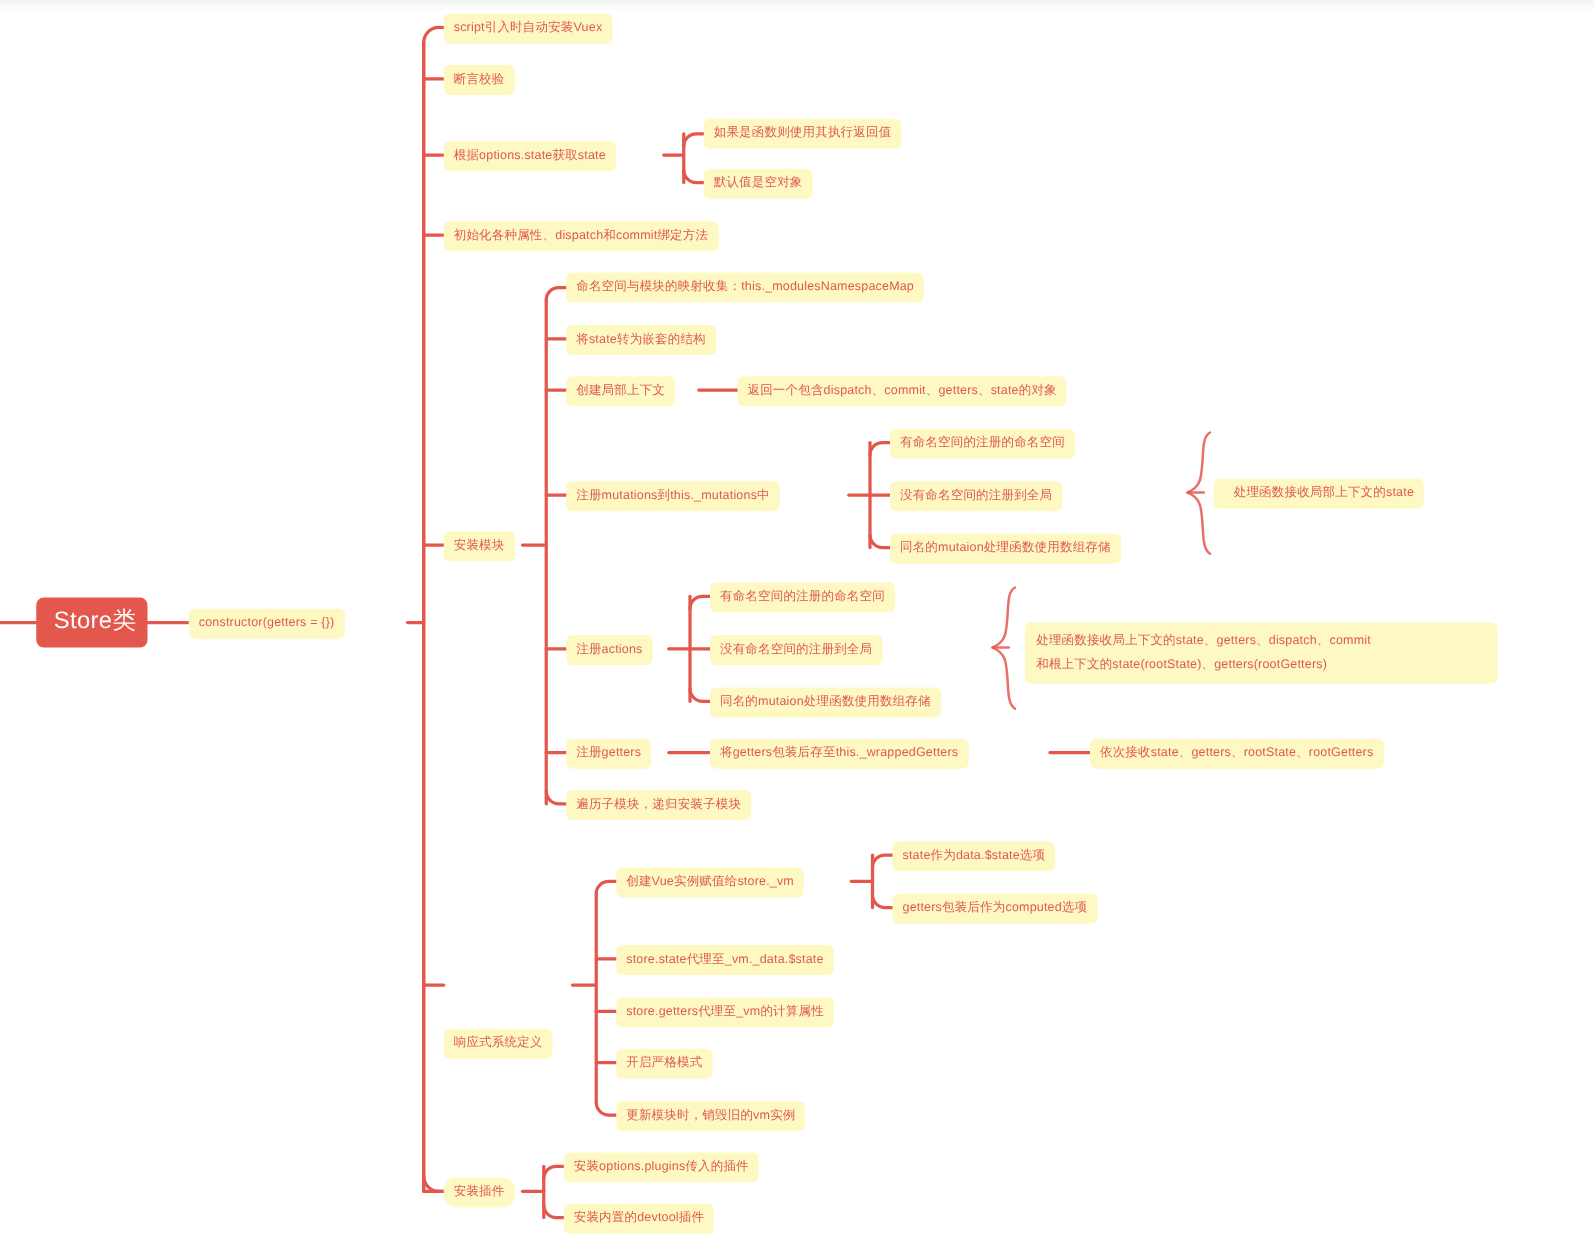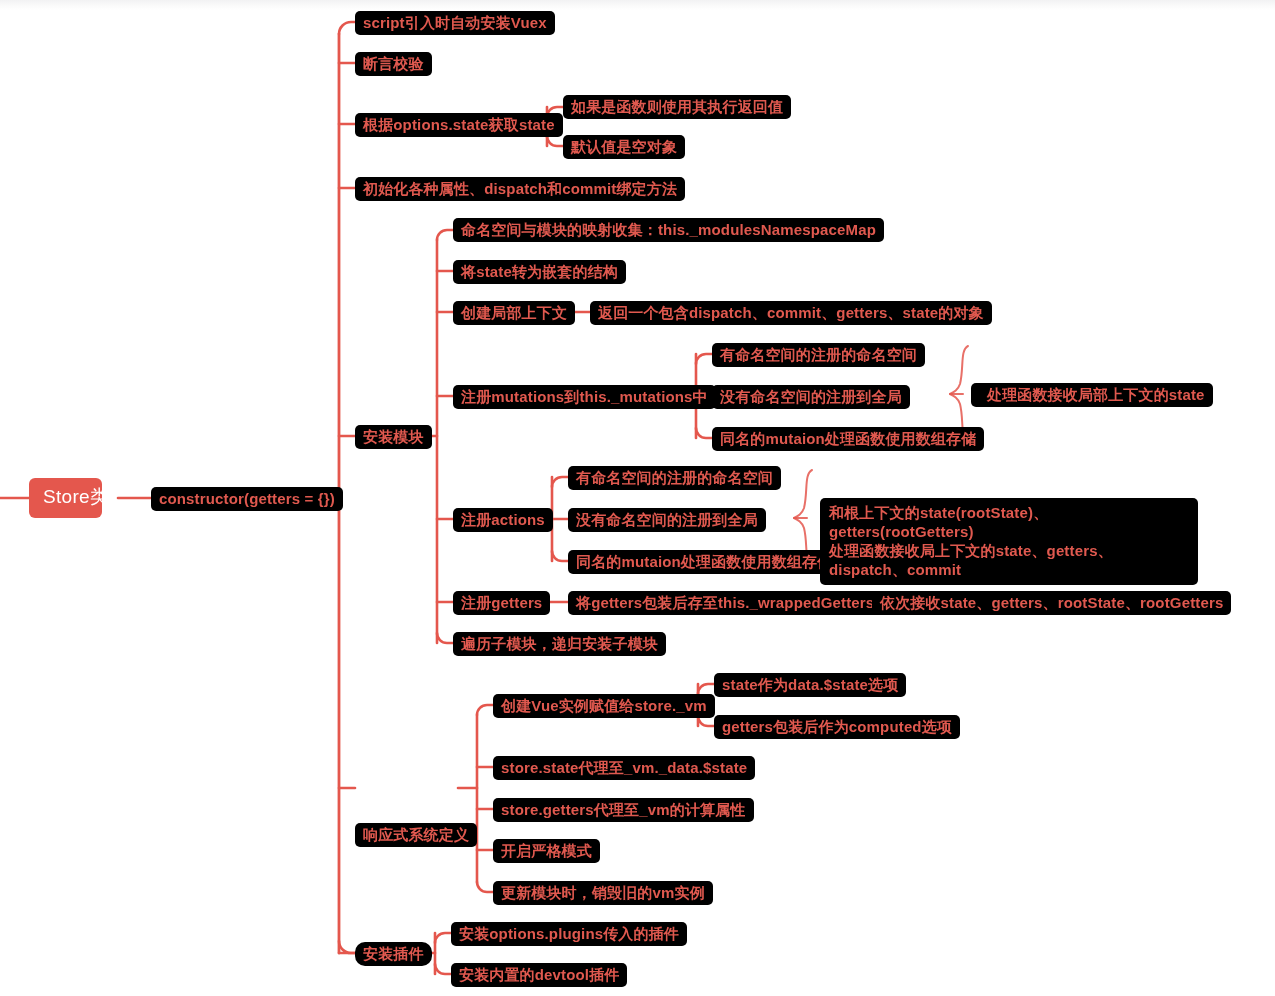--- a/index.html
+++ b/index.html
@@ -29,30 +29,29 @@
   }
   svg#wires {
     position: absolute;
     left: 0; top: 0;
     width: 1275px;
     height: 996px;
     pointer-events: none;
   }
   .node {
     position: absolute;
-    background: #000000;
+    background: #fef9c3;
     color: #e0594f;
     border-radius: 5px;
     padding: 3px 8px 4px 8px;
-    font-size: 15px;
+    font-size: 10px;
     line-height: 17px;
     white-space: nowrap;
     box-sizing: border-box;
     letter-spacing: 0.15px;
-    font-weight: bold;
   }
   .node.multiline {
     white-space: normal;
     line-height: 19px;
     padding: 5px 9px 6px 9px;
   }
   .root {
     position: absolute;
     background: #e4574d;
     color: #ffffff;
@@ -147,21 +146,21 @@
       <path d="M698,716 A10,10 0 0 0 708,726 L714,726"></path>
       <line x1="698" y1="684" x2="698" y2="726"></line>
 
       <line x1="418" y1="953" x2="435" y2="953"></line>
       <path d="M435,943 A10,10 0 0 1 445,933 L451,933"></path>
       <path d="M435,964 A10,10 0 0 0 445,974 L451,974"></path>
       <line x1="435" y1="933" x2="435" y2="974"></line>
     </g>
   </svg>
 
-  <div class="root" style="left:29px; top:478px; width:73px; height:40px;">Store类</div>
+  <div class="root" style="left:29px; top:478px; width:89px; height:40px;">Store类</div>
 
   <div class="node" style="left:151px; top:487px;">constructor(getters = {})</div>
 
   <div class="node" style="left:355px; top:11px;">script引入时自动安装Vuex</div>
 
   <div class="node" style="left:355px; top:52px;">断言校验</div>
 
   <div class="node" style="left:355px; top:113px;">根据options.state获取state</div>
   <div class="node" style="left:563px; top:95px;">如果是函数则使用其执行返回值</div>
   <div class="node" style="left:563px; top:135px;">默认值是空对象</div>
@@ -181,22 +180,22 @@
   <div class="node" style="left:712px; top:343px;">有命名空间的注册的命名空间</div>
   <div class="node" style="left:712px; top:385px;">没有命名空间的注册到全局</div>
   <div class="node" style="left:712px; top:427px;">同名的mutaion处理函数使用数组存储</div>
   <div class="node" style="left:971px; top:383px;padding-left:16px;">处理函数接收局部上下文的state</div>
 
   <div class="node" style="left:453px; top:508px;">注册actions</div>
   <div class="node" style="left:568px; top:466px;">有命名空间的注册的命名空间</div>
   <div class="node" style="left:568px; top:508px;">没有命名空间的注册到全局</div>
   <div class="node" style="left:568px; top:550px;">同名的mutaion处理函数使用数组存储</div>
   <div class="node multiline" style="left:820px; top:498px; width:378px;">
+    <div>处理函数接收局上下文的state、getters、dispatch、commit</div>
     <div>和根上下文的state(rootState)、getters(rootGetters)</div>
-    <div>处理函数接收局上下文的state、getters、dispatch、commit</div>
   </div>
 
   <div class="node" style="left:453px; top:591px;">注册getters</div>
   <div class="node" style="left:568px; top:591px;">将getters包装后存至this._wrappedGetters</div>
   <div class="node" style="left:872px; top:591px;">依次接收state、getters、rootState、rootGetters</div>
 
   <div class="node" style="left:453px; top:632px;">遍历子模块，递归安装子模块</div>
 
   <div class="node" style="left:355px; top:823px;">响应式系统定义</div>
 

